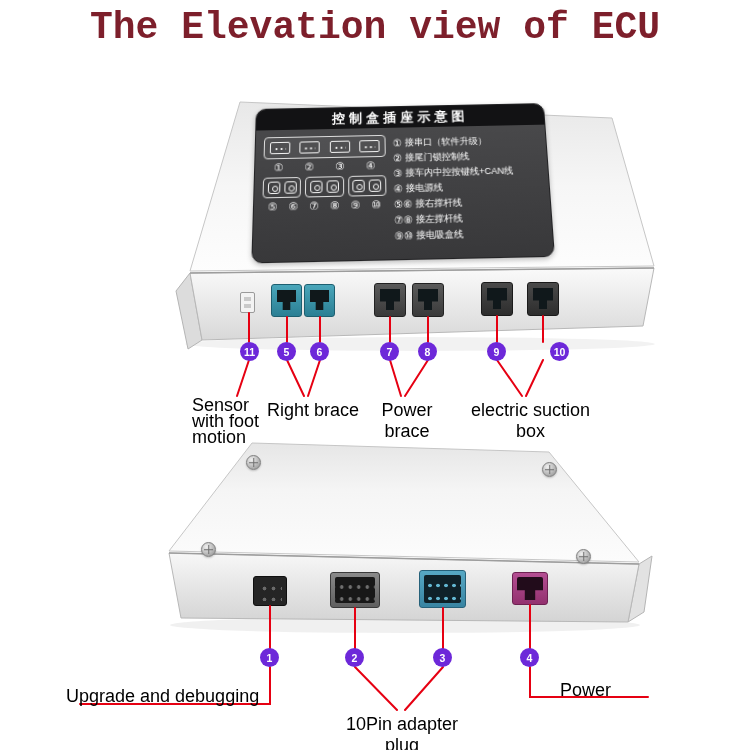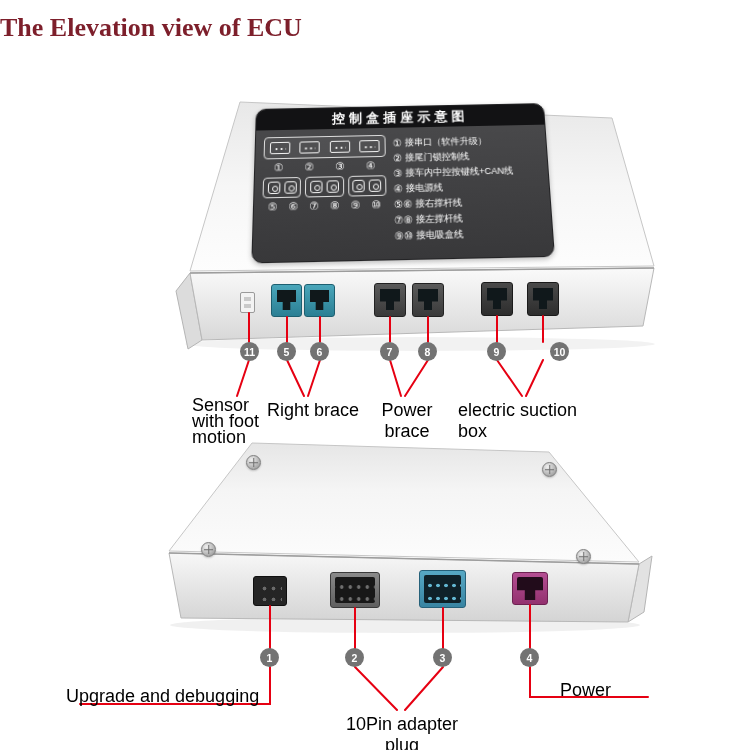--- a/index.html
+++ b/index.html
@@ -1,21 +1,21 @@
 <!DOCTYPE html>
 <html><head>
 <meta charset="utf-8">
 <style>
   * { margin:0; padding:0; box-sizing:border-box; }
   body { background:#ffffff; font-family:"Liberation Sans", sans-serif; }
   .page { position:relative; width:750px; height:750px; background:#fff; overflow:hidden; }
 
-  .title { position:absolute; top:8px; left:0; right:0; text-align:left;
-    font-family:Liberation Serif, serif; font-weight:700; color:#7d1f2b;
-    font-size:26px; line-height:39px; z-index:2; }
+  .title { position:absolute; top:8px; left:0; right:0; text-align:center;
+    font-family:Liberation Mono, monospace; font-weight:700; color:#7d1f2b;
+    font-size:38px; line-height:39px; z-index:2; }
 
   svg.layer { position:absolute; left:0; top:0; z-index:1; }
   svg#lines-layer { z-index:5; }
 
   
   .panel { position:absolute; left:256px; top:106px; width:288px; height:150px;
     background:linear-gradient(180deg,#4b4b4d,#38383a); border:1px solid #232325;
     border-radius:10px; transform:perspective(650px) rotateX(13deg) rotate(-1.2deg);
     transform-origin:50% 0%; box-shadow:0 2px 5px rgba(0,0,0,.25); z-index:3; }
   .panel-title { height:21px; line-height:21px; background:#121214; border-radius:9px 9px 0 0;
@@ -82,34 +82,34 @@
     background:radial-gradient(circle at 35% 30%,#f0f0f0,#b9b9b9 55%,#8b8b8b);
     border:1px solid #7f7f7f; box-shadow:0 1px 2px rgba(0,0,0,.2); }
   .screw::before { content:""; position:absolute; left:2px; right:2px; top:50%; height:1.5px;
     background:#6f6f6f; transform:translateY(-50%); }
   .screw::after { content:""; position:absolute; top:2px; bottom:2px; left:50%; width:1.5px;
     background:#6f6f6f; transform:translateX(-50%); }
   #screw1 { left:246px; top:455px; } #screw2 { left:542px; top:462px; }
   #screw3 { left:201px; top:542px; } #screw4 { left:576px; top:549px; }
 
   
-  .callout { position:absolute; width:19px; height:19px; border-radius:50%; background:#737373;
+  .callout { position:absolute; width:19px; height:19px; border-radius:50%; background:#6d28d9;
     color:#fff; font-weight:bold; font-size:10.5px; display:flex; align-items:center;
     justify-content:center; z-index:6; }
   #co11 { left:240px; top:342px; } #co5 { left:277px; top:342px; } #co6 { left:310px; top:342px; }
   #co7 { left:380px; top:342px; } #co8 { left:418px; top:342px; } #co9 { left:487px; top:342px; }
   #co10 { left:518px; top:342px;margin-left:32px; }
   #co1 { left:260px; top:648px; } #co2 { left:345px; top:648px; }
   #co3 { left:433px; top:648px; } #co4 { left:520px; top:648px; }
 
   .lbl { position:absolute; color:#000; font-size:18px; z-index:6; }
   #lbl-sensor  { left:192px; top:397px; width:82px; line-height:16px; }
   #lbl-right   { left:266px; top:400px; width:94px; text-align:center; }
   #lbl-left    { left:360px; top:400px; width:94px; text-align:center; }
-  #lbl-suction { left:458px; top:400px; width:145px; }
+  #lbl-suction { left:458px; top:400px; width:145px; text-align:center; }
   #lbl-upgrade { left:66px;  top:686px; }
   #lbl-adapter { left:328px; top:714px; width:148px; text-align:center; }
   #lbl-power   { left:560px; top:680px; }
 </style>
 </head>
 <body>
 
 <div class="page">
 
   <h1 class="title">

